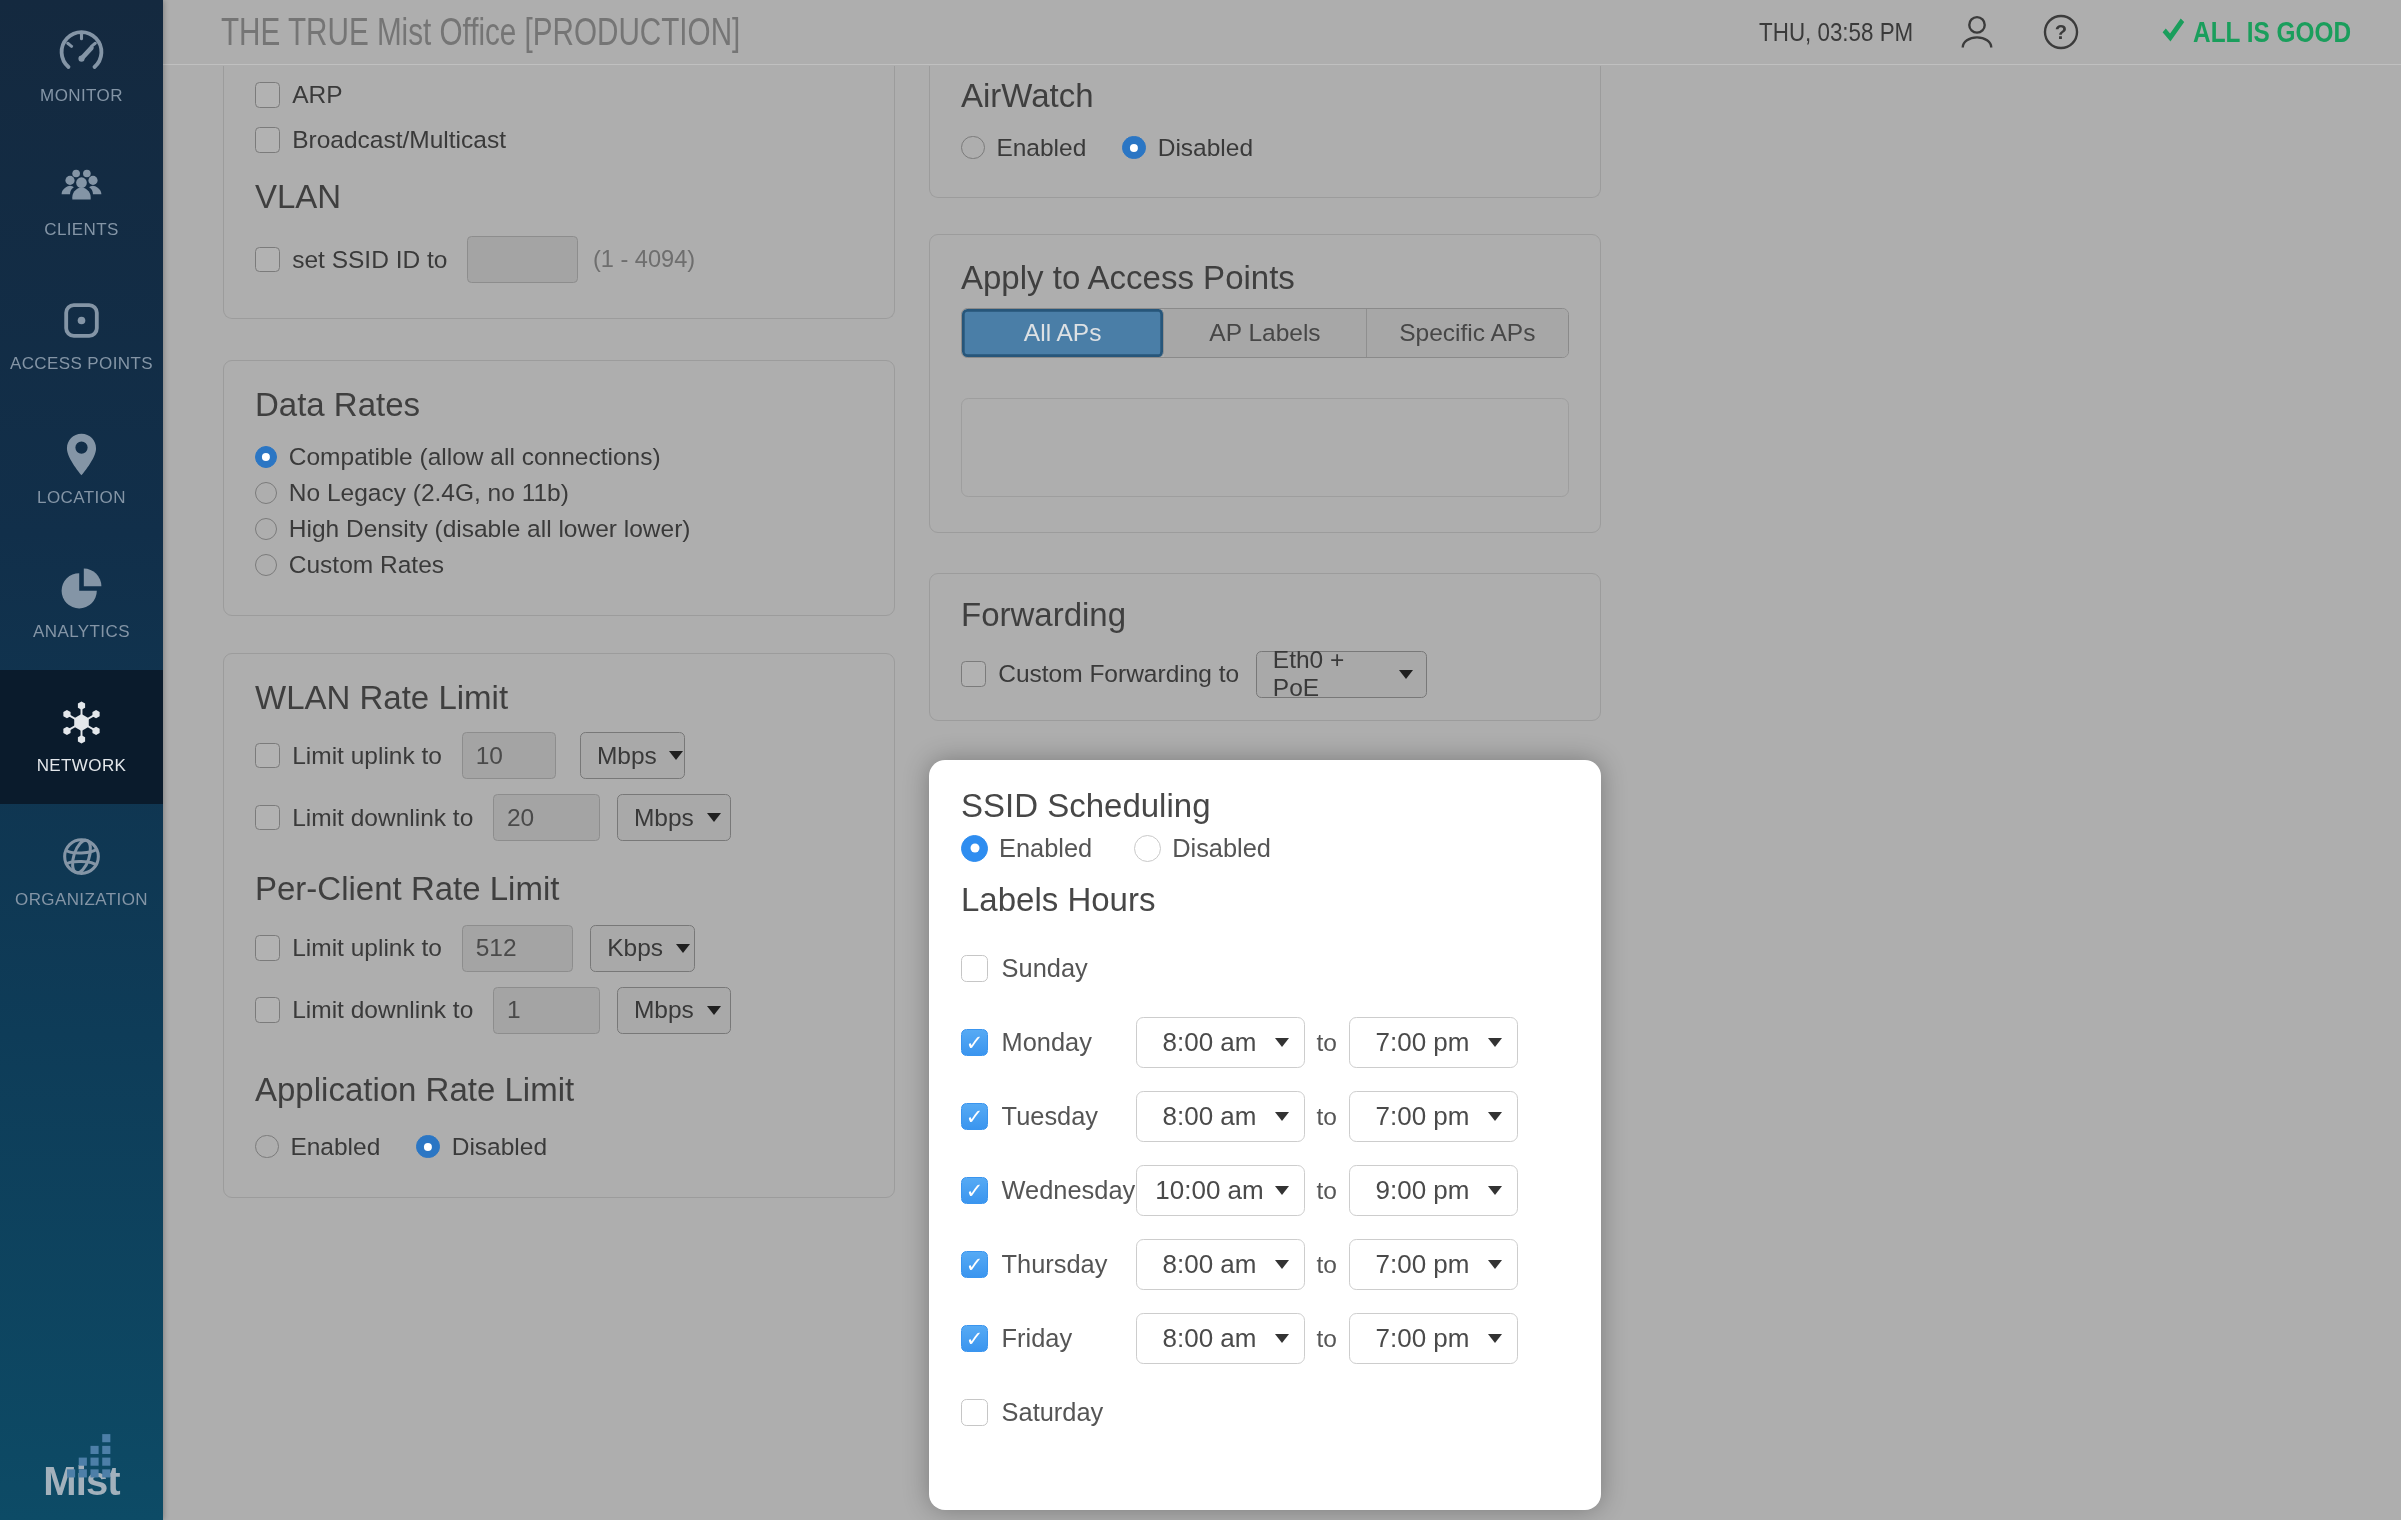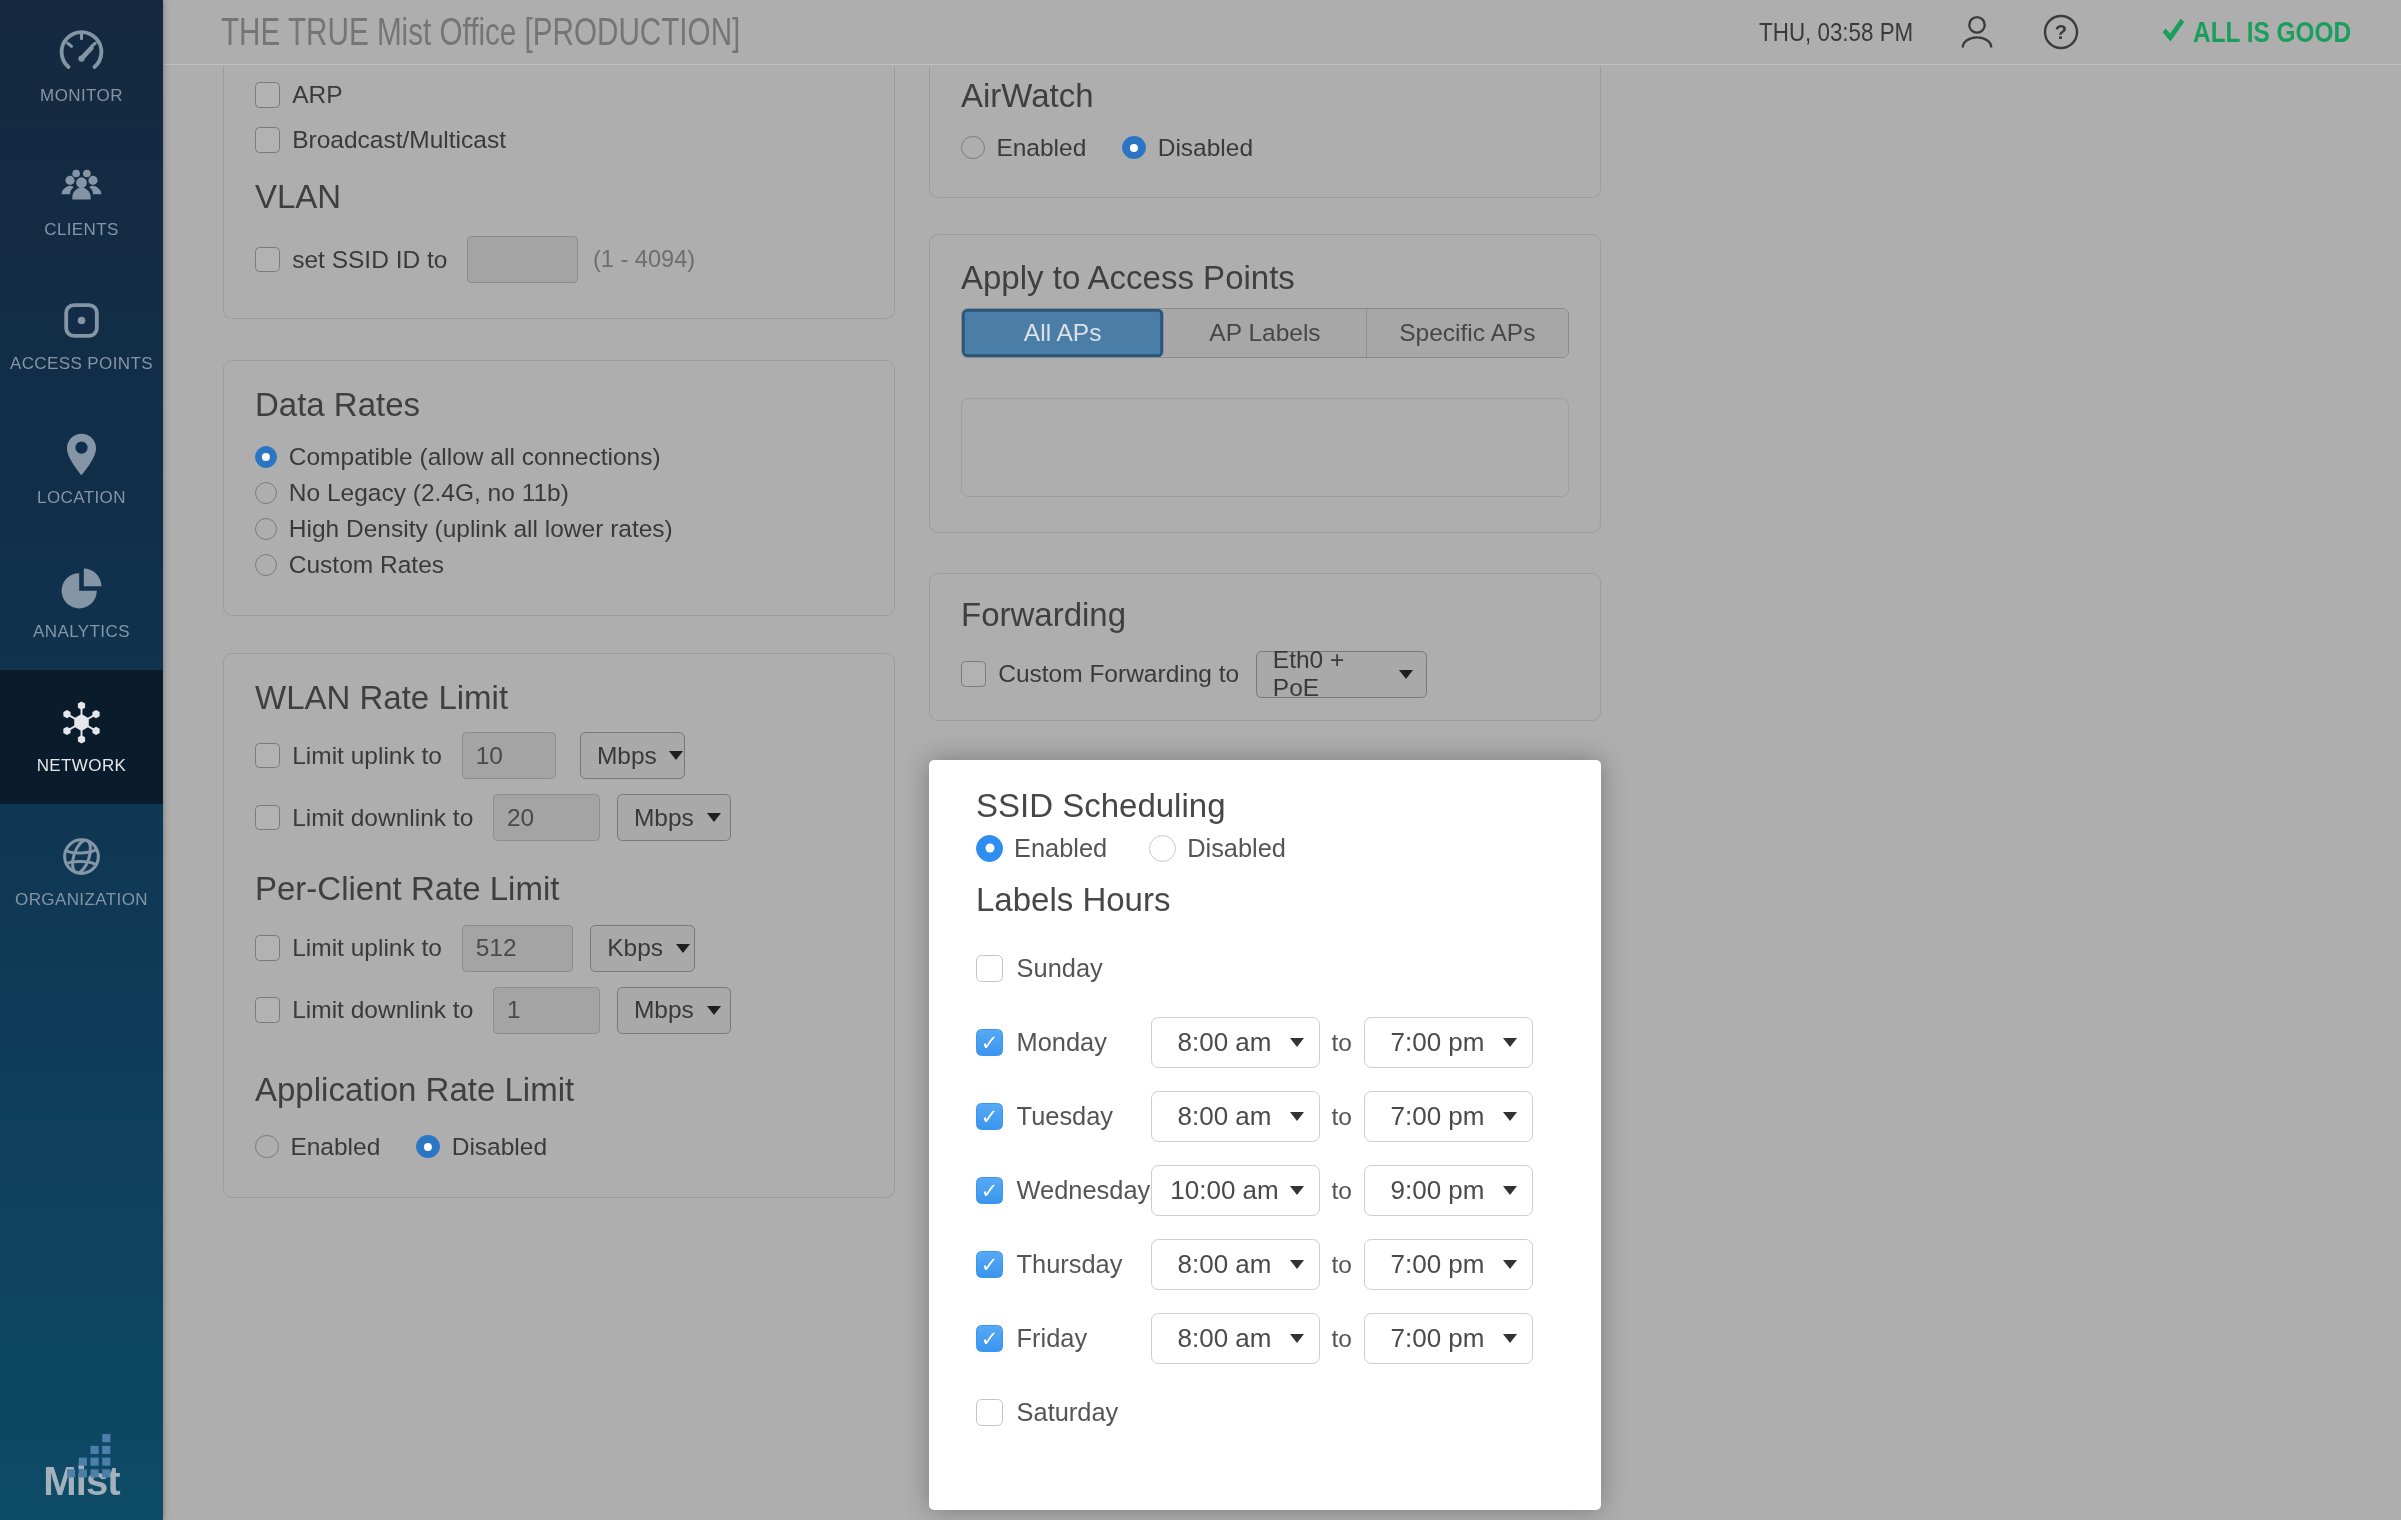--- a/index.html
+++ b/index.html
@@ -49,21 +49,21 @@
   .hint{font-size:23.6px;color:#6e6e6e;margin-left:14.5px}
   .inp{height:47px;background:#a4a4a4;border:1.8px solid #8d8d8d;border-radius:4.5px;font-size:24.5px;color:#4a4a4a;padding:0 12.7px;font-family:inherit;box-sizing:border-box;outline:none}
   .dsel{height:47px;background:#a9a9a9;border:1.8px solid #787878;border-radius:5.4px;display:flex;align-items:center;justify-content:space-between;padding:0 12.7px 0 16.3px;font-size:24.5px;color:#393939;gap:12.7px;box-sizing:border-box;cursor:pointer}
   .arr{width:0;height:0;border-left:7.3px solid transparent;border-right:7.3px solid transparent;border-top:9px solid #1f1f1f;flex:none}
   .tabs{display:flex;height:48px;border:1.8px solid #8a8a8a;border-radius:6.4px;overflow:hidden;margin-top:11px;box-sizing:content-box}
   .tab{flex:1;display:flex;align-items:center;justify-content:center;font-size:24.5px;color:#474747;background:#a7a7a7;border-right:1.8px solid #8f8f8f;cursor:pointer}
   .tab:last-child{border-right:none}
   .tab.on{background:#4a7ea7;color:#dde1e4;box-shadow:inset 0 0 0 2.7px #27567a;border-radius:5.4px}
   .apbox{height:97px;border:1.8px solid #9e9e9e;border-radius:7.3px;margin-top:40px}
   
-  .ssid{position:absolute;left:929px;top:760px;width:672px;height:750px;background:#ffffff;border-radius:5px;box-shadow:0 0 25.4px rgba(0,0,0,.30);box-sizing:border-box;padding:0 47px;z-index:4}
+  .ssid{position:absolute;left:929px;top:760px;width:672px;height:750px;background:#ffffff;border-radius:16px;box-shadow:0 0 25.4px rgba(0,0,0,.30);box-sizing:border-box;padding:0 32px;z-index:4}
   .ssid .hsec{color:#474747}
   .wlab{font-size:25.4px;color:#555;margin-left:11px;white-space:nowrap}
   .radio.w{width:27px;height:27px;border-color:#c9c9c9;background:#fff}
   .radio.w.on{background:#2e8df0;border-color:#2e8df0}
   .radio.w.on::after{width:9px;height:9px}
   .cb.w{width:27px;height:27px;border:1.8px solid #c6c6c6;border-radius:5.4px;background:#fff;position:relative}
   .cb.w.on{background:linear-gradient(#56aaf4,#3a95ef);border-color:#3a95ef}
   .cb.w.on::after{content:"\2713";position:absolute;inset:0;display:flex;align-items:center;justify-content:center;color:#fff;font-size:21px;font-weight:bold}
   .day-row{height:74px;display:flex;align-items:center}
   .day-label{margin-left:13.6px;width:134px;font-size:25.4px;color:#555;flex:none}
@@ -231,21 +231,21 @@
   <div class="crow" style="margin-top:14.5px;height:36px">
     <span class="radio on" style="width:22px;height:22px"></span>
     <span class="dlab">Compatible (allow all connections)</span>
   </div>
   <div class="crow" style="height:36px">
     <span class="radio" style="width:22px;height:22px"></span>
     <span class="dlab">No Legacy (2.4G, no 11b)</span>
   </div>
   <div class="crow" style="height:36px">
     <span class="radio" style="width:22px;height:22px"></span>
-    <span class="dlab">High Density (uplink all lower rates)</span>
+    <span class="dlab">High Density (disable all lower lower)</span>
   </div>
   <div class="crow" style="height:36px">
     <span class="radio" style="width:22px;height:22px"></span>
     <span class="dlab">Custom Rates</span>
   </div>
 </section>
 
 <section class="panel pin" style="left:223px;top:653px;width:672px;height:545px">
   <div class="hsec" style="margin-top:25.4px">WLAN Rate Limit</div>
   <div class="crow" style="margin-top:12.7px;height:51px">

